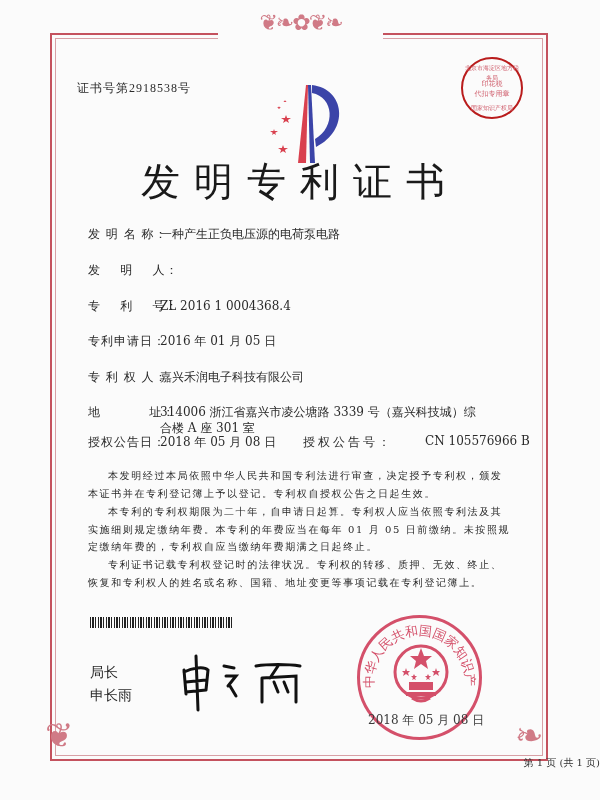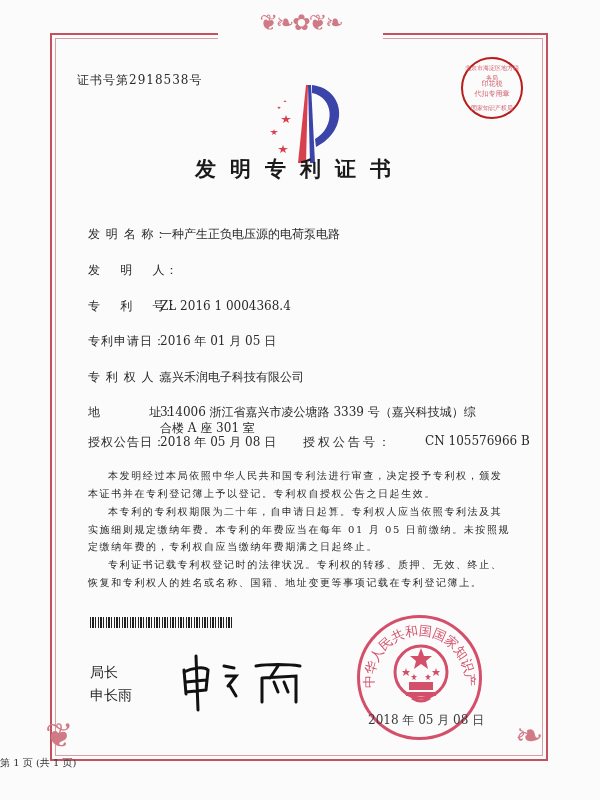--- a/index.html
+++ b/index.html
@@ -19,36 +19,36 @@
       border: 1px solid #d8a0a6; box-sizing: border-box;
     }
     .ornament {
       position: absolute; color: #d07a86; font-size: 22px; letter-spacing: -2px;
       line-height: 1;
     }
     .ornament.top { left: 218px; top: 12px; width: 165px; height: 36px; text-align: center; background: #fbfbfb; }
     .ornament.bl { left: 45px; top: 718px; font-size: 34px; background: transparent; }
     .ornament.br { left: 515px; top: 718px; font-size: 34px; background: transparent; }
 
-    .cert-no { position: absolute; left: 77px; top: 72px; font-size: 12px; letter-spacing: 1px; }
+    .cert-no { position: absolute; left: 77px; top: 80px; font-size: 12px; letter-spacing: 1px; font-family: Liberation Serif, serif; }
 
     .logo { position: absolute; left: 250px; top: 75px; width: 110px; height: 90px; }
 
     .stamp-small {
       position: absolute; left: 461px; top: 57px; width: 62px; height: 62px;
       border: 2px solid #b91c1c; border-radius: 50%; box-sizing: border-box;
       color: #d0606e; text-align: center; font-size: 7px; line-height: 10px;
     }
     .stamp-small .ring { position: absolute; left: 0; right: 0; top: 4px; font-size: 6px; }
     .stamp-small .center { position: absolute; left: 0; right: 0; top: 20px; }
     .stamp-small .bottom { position: absolute; left: 0; right: 0; top: 44px; font-size: 6px; }
 
     .title {
       position: absolute; left: 0; width: 600px; top: 155px; text-align: center;
-      font-size: 21px; letter-spacing: 14px; color: #1a1a1a; font-weight: bold;
+      font-size: 39px; letter-spacing: 14px; color: #1a1a1a; font-weight: normal;
       font-family: "DejaVu Sans", "Liberation Sans", sans-serif;
     }
 
     .field { position: absolute; left: 88px; font-size: 12px; line-height: 16px; display: flex; }
     .field .label { display: inline-block; width: 72px; white-space: pre; letter-spacing: 1px; }
     .field .value { display: inline-block; }
     .f1 { top: 226px; } .f2 { top: 262px; } .f3 { top: 298px; } .f4 { top: 333px; }
     .f5 { top: 369px; } .f6 { top: 404px; } .f7 { top: 434px; }
     .f6 .value { width: 320px; }
     .f7b { position: absolute; left: 303px; top: 434px; font-size: 12px; display: flex; gap: 32px; }
@@ -66,21 +66,21 @@
 
     .stamp-big {
       position: absolute; left: 357px; top: 615px; width: 125px; height: 125px;
       border: 3px solid #d4506a; border-radius: 50%; box-sizing: border-box;
       color: #d4506a;
     }
     .stamp-big .emblem { position: absolute; left: 32px; top: 24px; width: 58px; height: 64px; }
     .stamp-big .arc-text { position: absolute; left: 0; top: 0; width: 119px; height: 119px; }
     .stamp-date { position: absolute; left: 368px; top: 712px; font-size: 12px; color: #3a3a3a; letter-spacing: 0px; }
 
-    .page-num { position: absolute; left: 0; width: 600px; top: 756px; text-align: left; font-size: 10px; color: #333; }
+    .page-num { position: absolute; left: 0; width: 600px; top: 756px; text-align: right; font-size: 10px; color: #333; }
   </style>
 </head>
 <body>
 
 <div class="page">
 
   <div class="frame-outer"></div>
   <div class="frame-inner"></div>
   <div class="ornament top">❦❧✿❦❧</div>
   <div class="ornament bl">❦</div>

